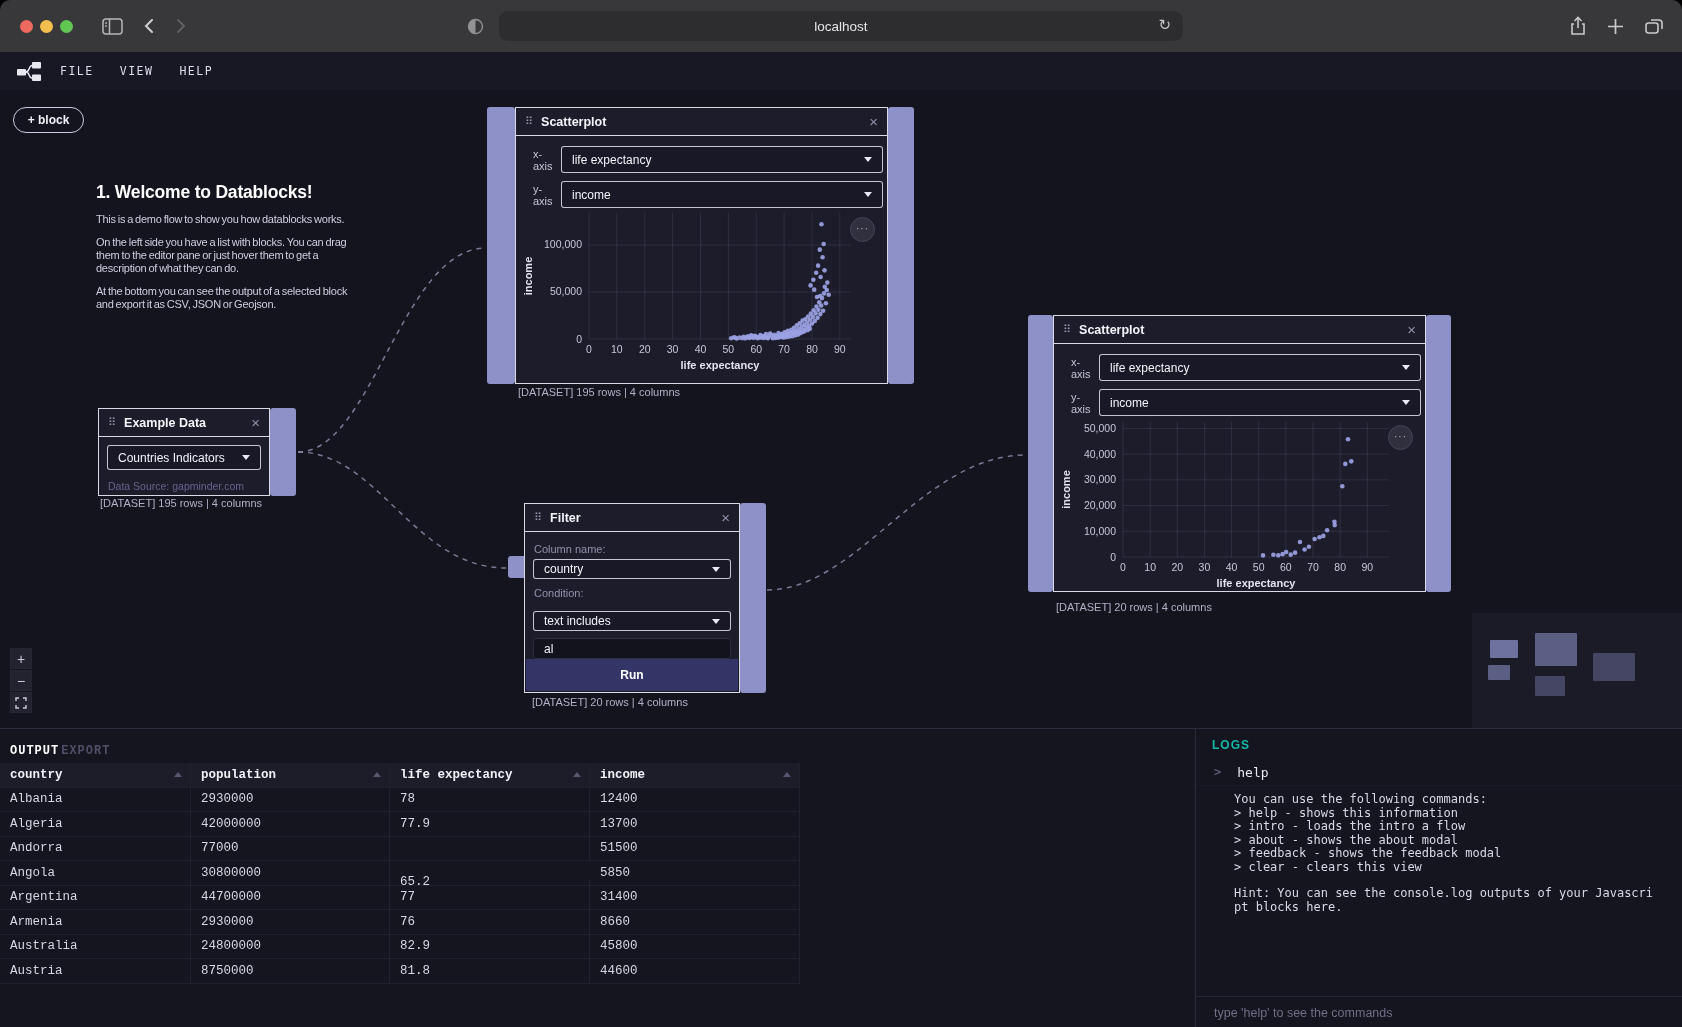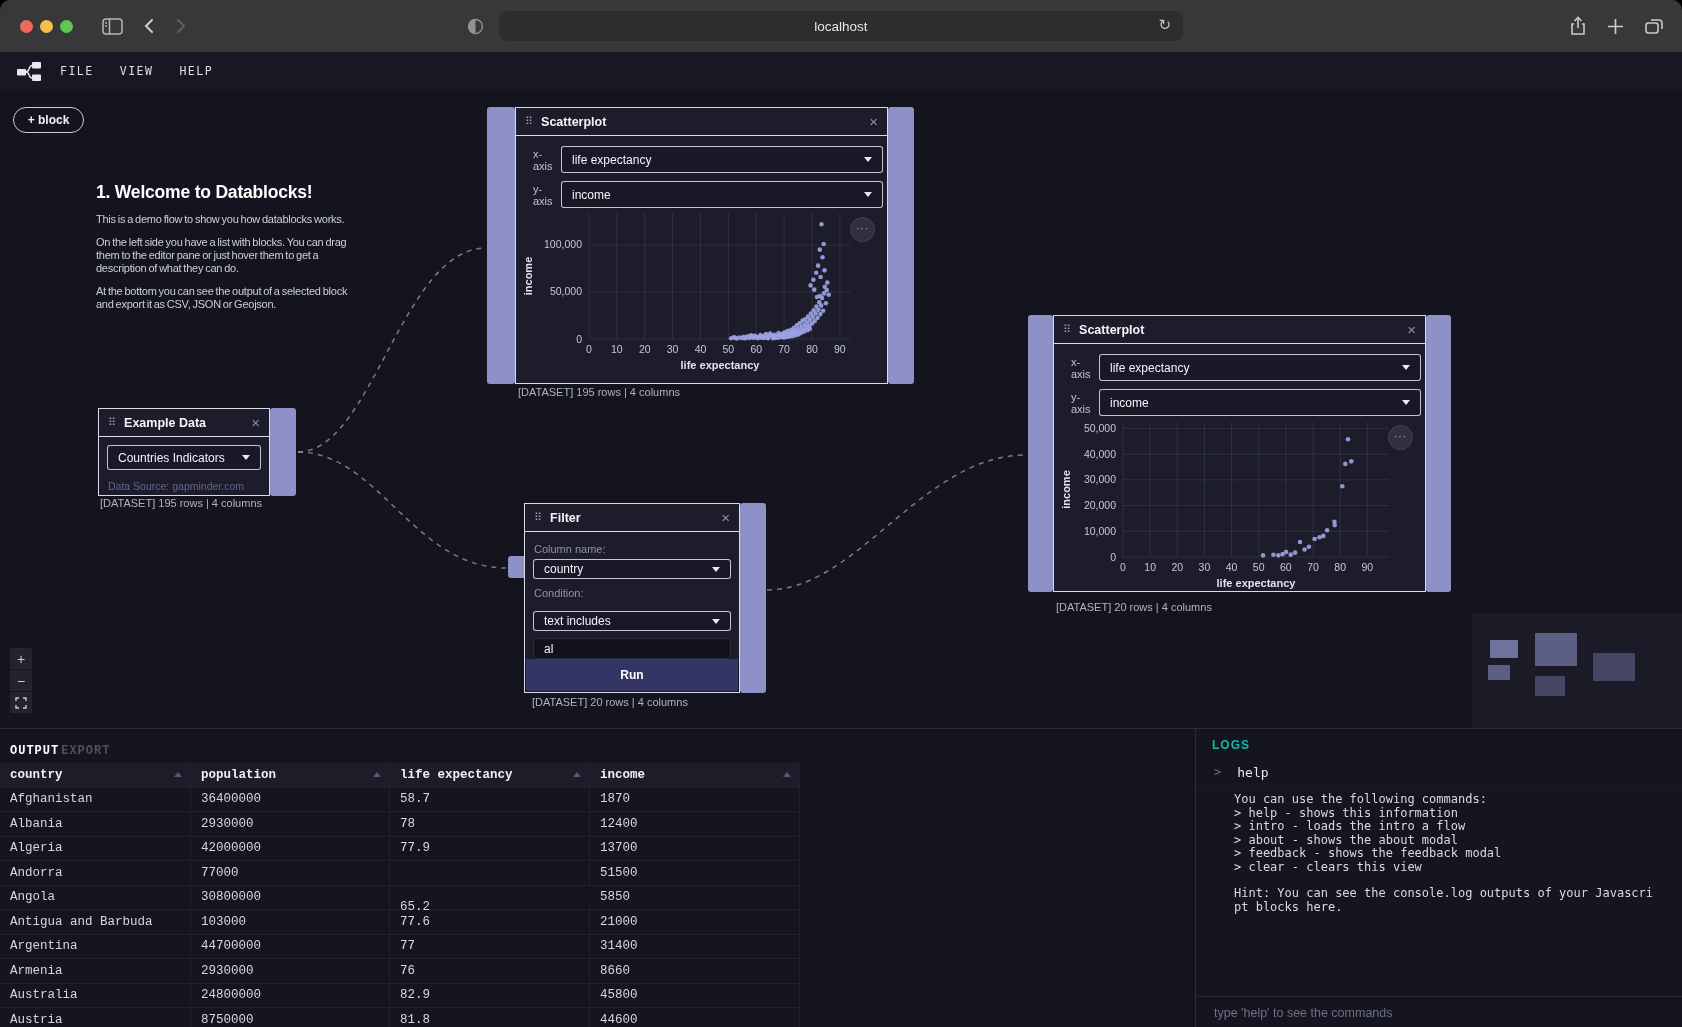--- a/index.html
+++ b/index.html
@@ -545,26 +545,20 @@
               <div class="td" style="width: 200px;">
                 <span>life expectancy</span>
                 <span class="sort"></span>
               </div>
               <div class="td" style="width: 210px;">
                 <span>income</span>
                 <span class="sort"></span>
               </div>
             </div>
             <div class="tr">
-              <div class="td" style="width: 191px;">Afghanistan</div>
-              <div class="td" style="width: 199px;">36400000</div>
-              <div class="td" style="width: 200px;">58.7</div>
-              <div class="td" style="width: 210px;">1870</div>
-            </div>
-            <div class="tr">
               <div class="td" style="width: 191px;">Albania</div>
               <div class="td" style="width: 199px;">2930000</div>
               <div class="td" style="width: 200px;">78</div>
               <div class="td" style="width: 210px;">12400</div>
             </div>
             <div class="tr">
               <div class="td" style="width: 191px;">Algeria</div>
               <div class="td" style="width: 199px;">42000000</div>
               <div class="td" style="width: 200px;">77.9</div>
               <div class="td" style="width: 210px;">13700</div>
@@ -573,26 +567,20 @@
               <div class="td" style="width: 191px;">Andorra</div>
               <div class="td" style="width: 199px;">77000</div>
               <div class="td" style="width: 200px;"></div>
               <div class="td" style="width: 210px;">51500</div>
             </div>
             <div class="tr">
               <div class="td" style="width: 191px;">Angola</div>
               <div class="td" style="width: 199px;">30800000</div>
               <div class="td" style="width: 200px; margin-top: 19px;">65.2</div>
               <div class="td" style="width: 210px;">5850</div>
-            </div>
-            <div class="tr">
-              <div class="td" style="width: 191px;">Antigua and Barbuda</div>
-              <div class="td" style="width: 199px;">103000</div>
-              <div class="td" style="width: 200px;">77.6</div>
-              <div class="td" style="width: 210px;">21000</div>
             </div>
             <div class="tr">
               <div class="td" style="width: 191px;">Argentina</div>
               <div class="td" style="width: 199px;">44700000</div>
               <div class="td" style="width: 200px;">77</div>
               <div class="td" style="width: 210px;">31400</div>
             </div>
             <div class="tr">
               <div class="td" style="width: 191px;">Armenia</div>
               <div class="td" style="width: 199px;">2930000</div>

